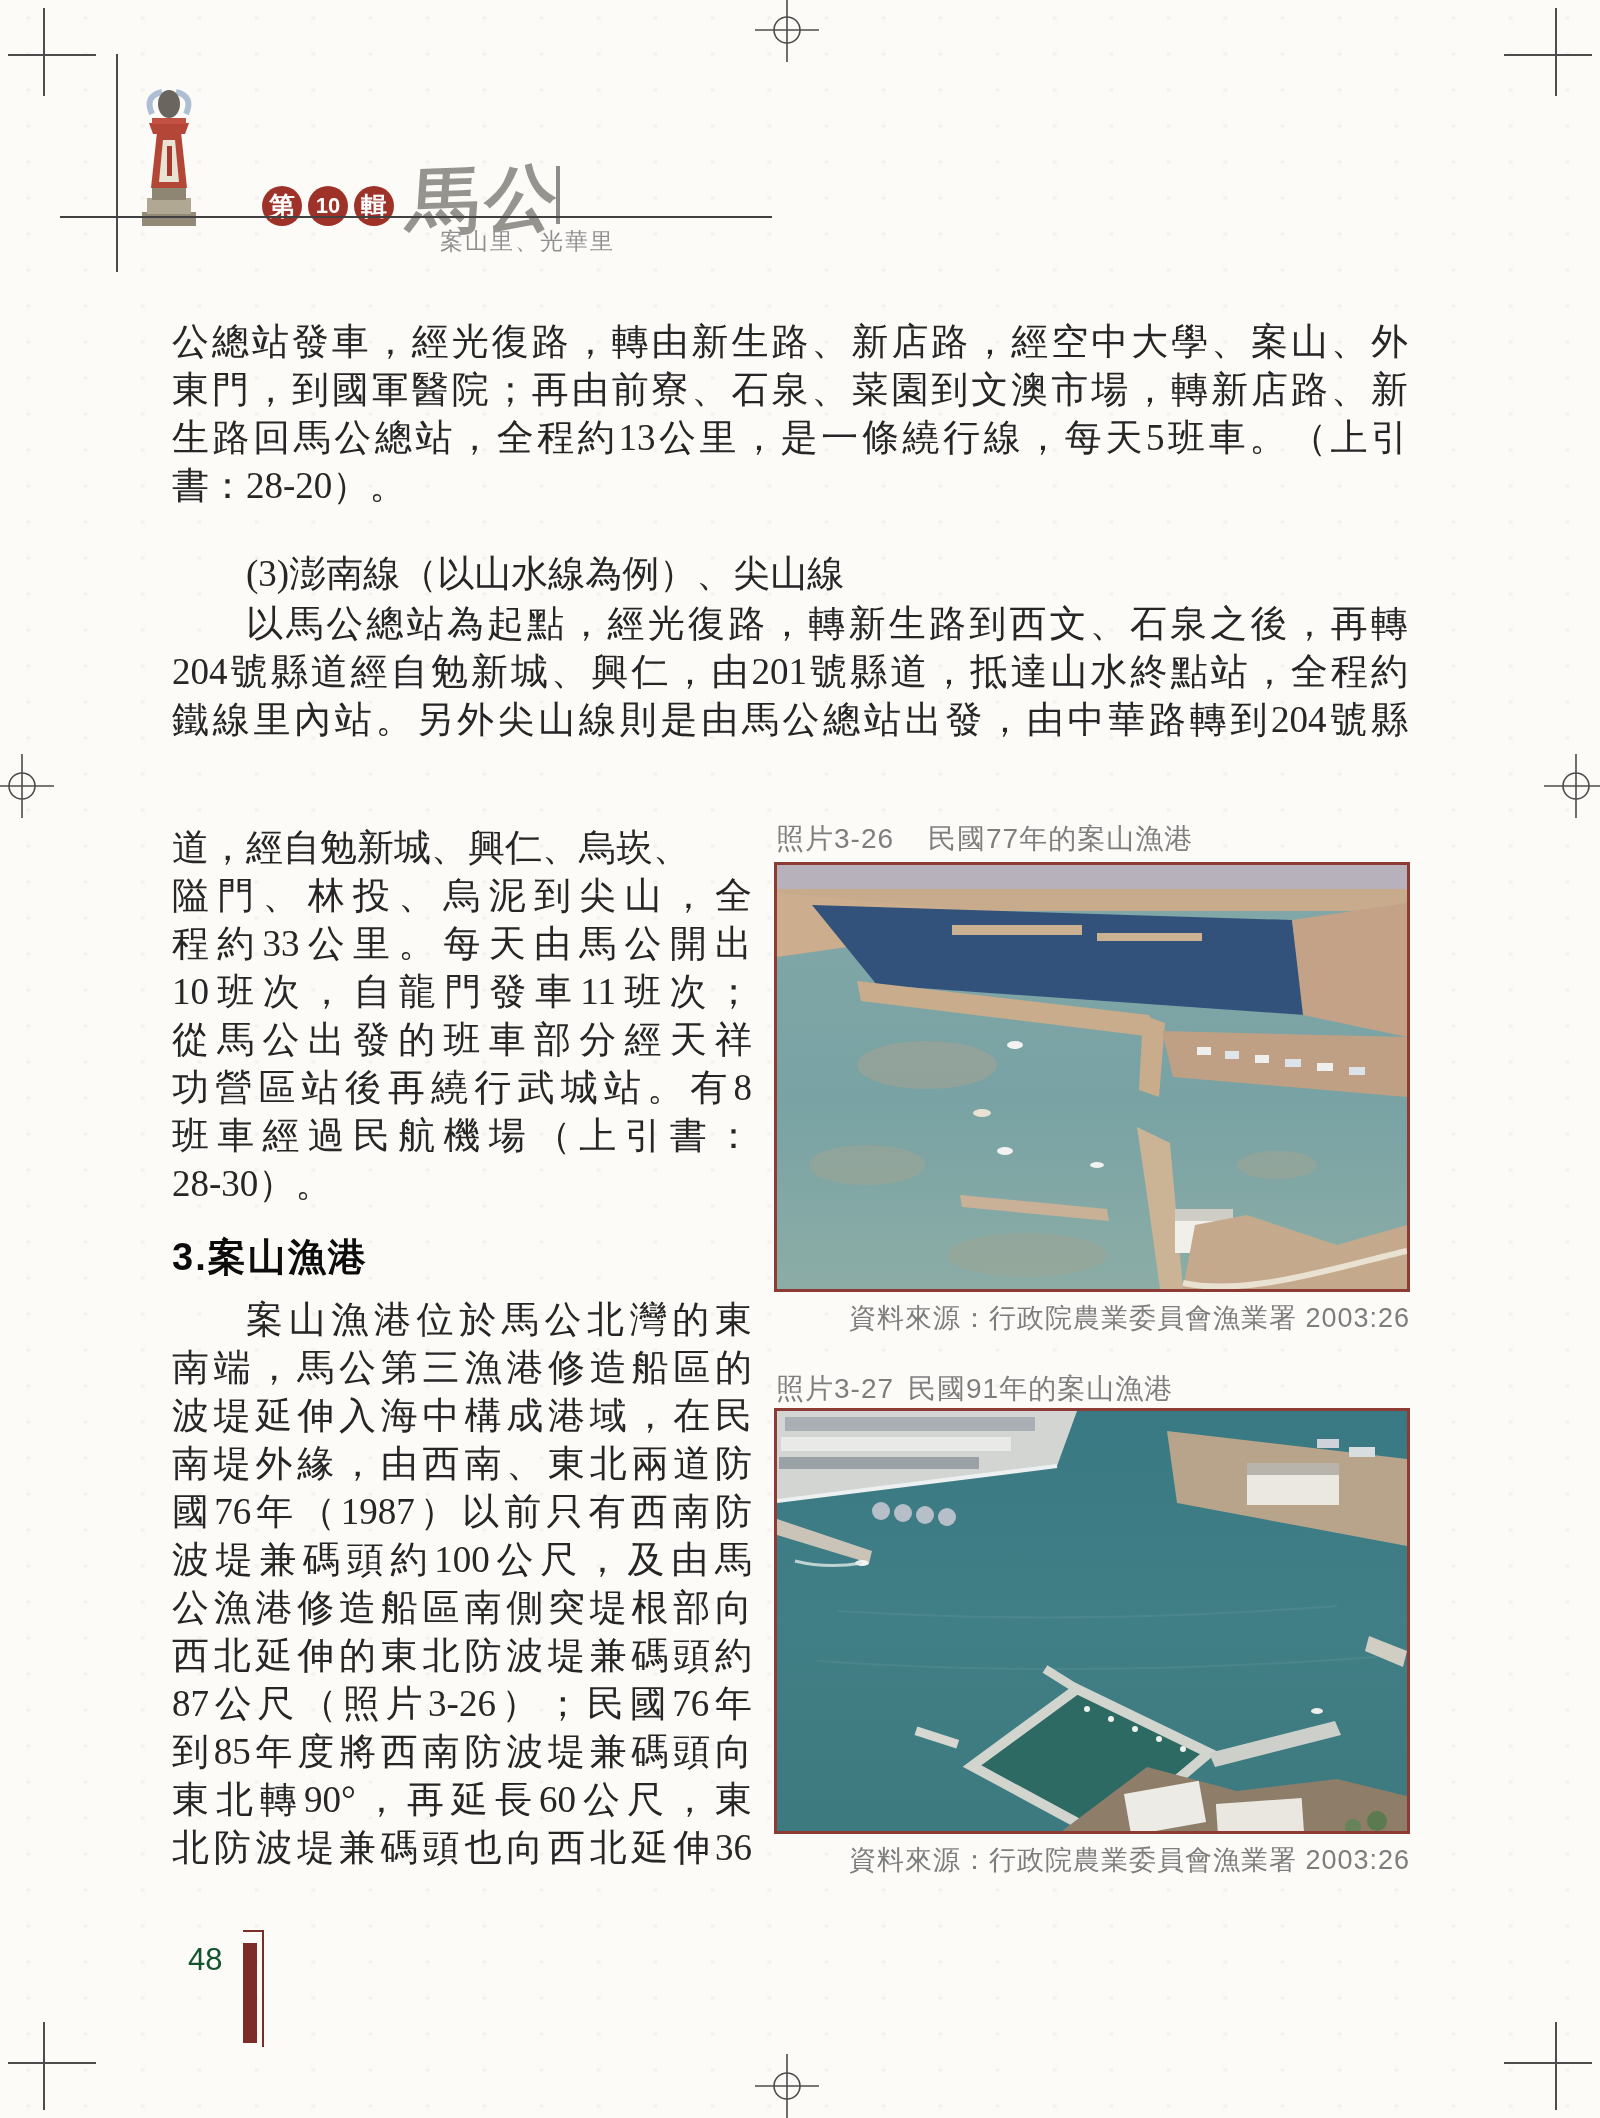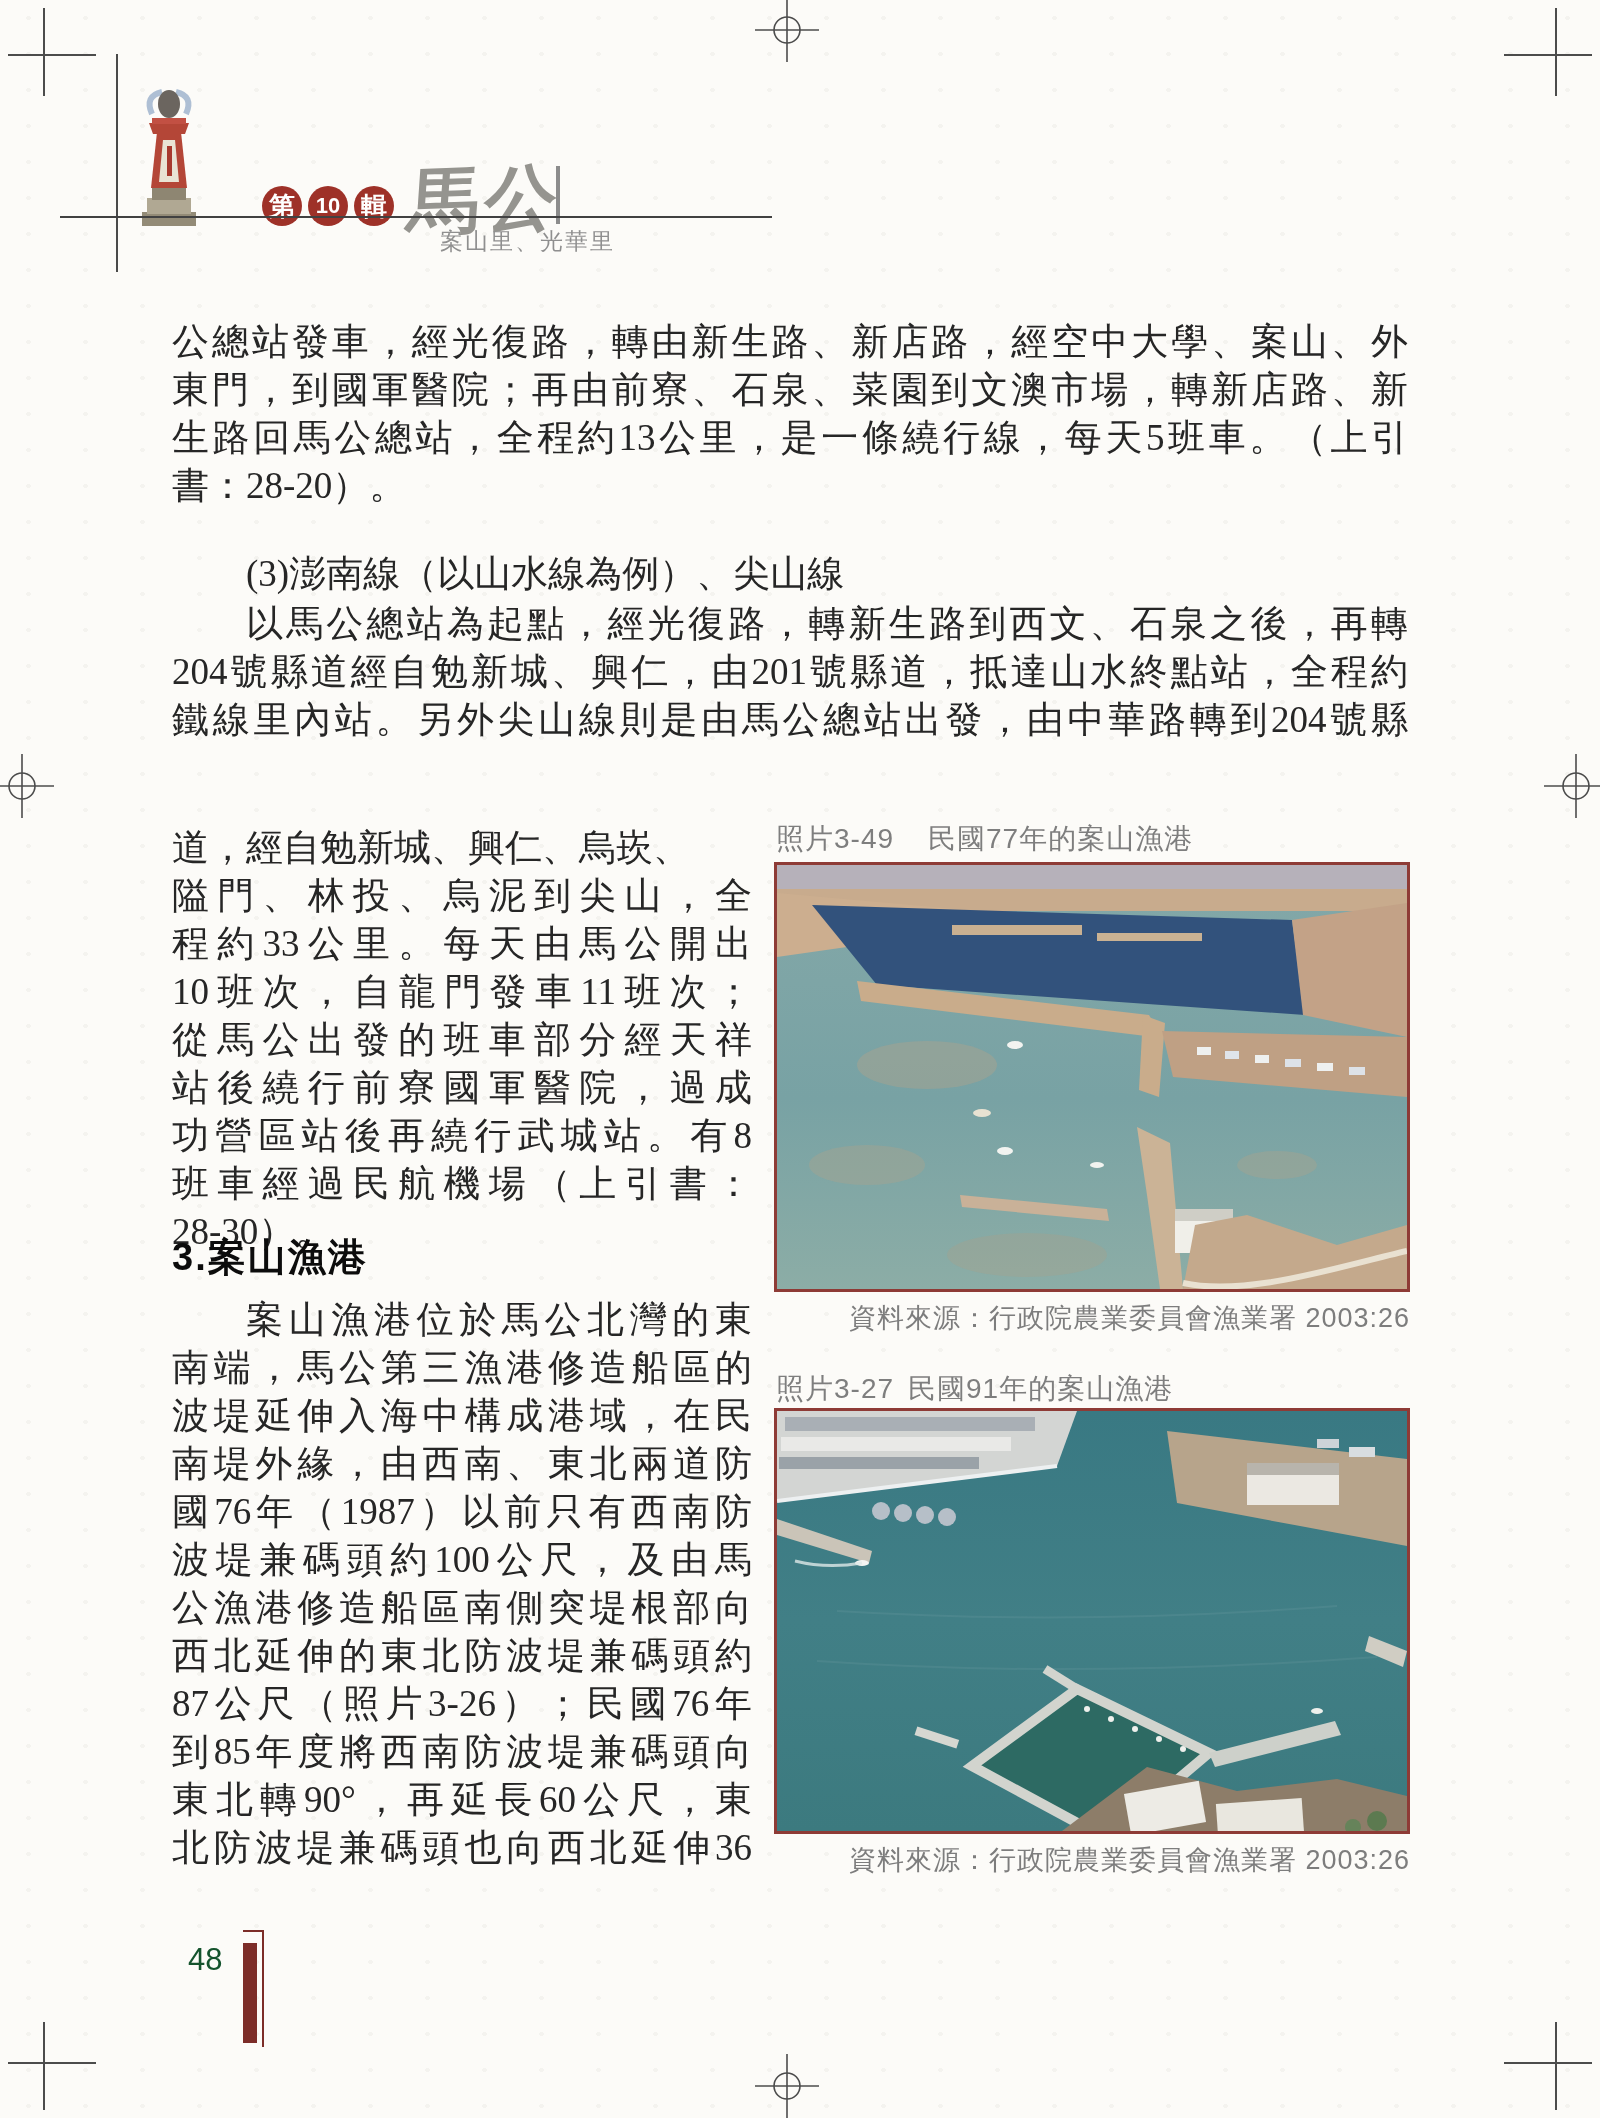--- a/index.html
+++ b/index.html
@@ -139,21 +139,20 @@
       <div class="bl jst ind">以馬公總站為起點，經光復路，轉新生路到西文、石泉之後，再轉</div>
       <div class="bl jst">204號縣道經自勉新城、興仁，由201號縣道，抵達山水終點站，全程約</div>
       <div class="bl jst">鐵線里內站。另外尖山線則是由馬公總站出發，由中華路轉到204號縣</div>
     </div>
   <div class="col colnarrow" style="top:792px;margin-top:32px;">
       <div class="bl">道，經自勉新城、興仁、烏崁、</div>
       <div class="bl jst">隘門、林投、烏泥到尖山，全</div>
       <div class="bl jst">程約33公里。每天由馬公開出</div>
       <div class="bl jst">10班次，自龍門發車11班次；</div>
       <div class="bl jst">從馬公出發的班車部分經天祥</div>
-      <div class="bl jst">站後繞行前寮國軍醫院，過成</div>
       <div class="bl jst">功營區站後再繞行武城站。有8</div>
       <div class="bl jst">班車經過民航機場（上引書：</div>
       <div class="bl">28-30）。</div>
     </div>
   <div class="sechead">3.案山漁港</div>
   <div class="col colnarrow" style="top:1296px;">
       <div class="bl jst ind">案山漁港位於馬公北灣的東</div>
       <div class="bl jst">南端，馬公第三漁港修造船區的</div>
       <div class="bl jst">波堤延伸入海中構成港域，在民</div>
       <div class="bl jst">南堤外緣，由西南、東北兩道防</div>
@@ -161,21 +160,21 @@
       <div class="bl jst">波堤兼碼頭約100公尺，及由馬</div>
       <div class="bl jst">公漁港修造船區南側突堤根部向</div>
       <div class="bl jst">西北延伸的東北防波堤兼碼頭約</div>
       <div class="bl jst">87公尺（照片3-26）；民國76年</div>
       <div class="bl jst">到85年度將西南防波堤兼碼頭向</div>
       <div class="bl jst">東北轉90°，再延長60公尺，東</div>
       <div class="bl jst">北防波堤兼碼頭也向西北延伸36</div>
     </div>
 
   <div class="figcap" style="top:820px;">
-    <span class="lbl">照片3-49</span><span>民國77年的案山漁港</span>
+    <span class="lbl">照片3-26</span><span>民國77年的案山漁港</span>
   </div>
   <div class="photo" style="top:862px;height:430px;">
     <svg width="630" height="424" viewBox="0 0 630 424">
       <defs>
         <linearGradient id="sea1" x1="0" y1="0" x2="0" y2="1">
           <stop offset="0" stop-color="#84a8a8"></stop>
             <stop offset="0.55" stop-color="#78a2a4"></stop>
             <stop offset="1" stop-color="#8cada6"></stop>
         </linearGradient>
       </defs>

